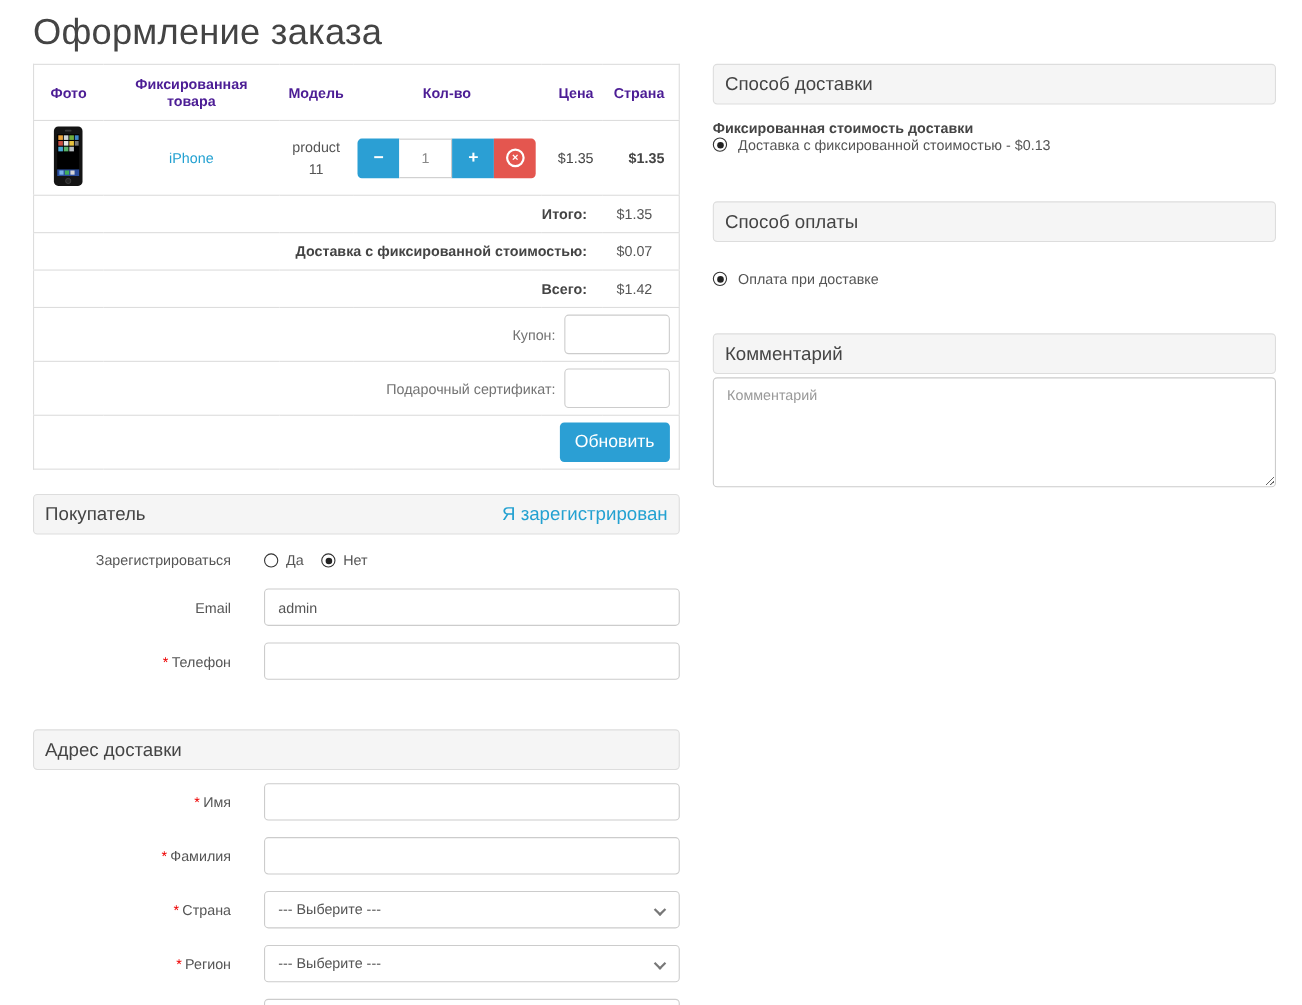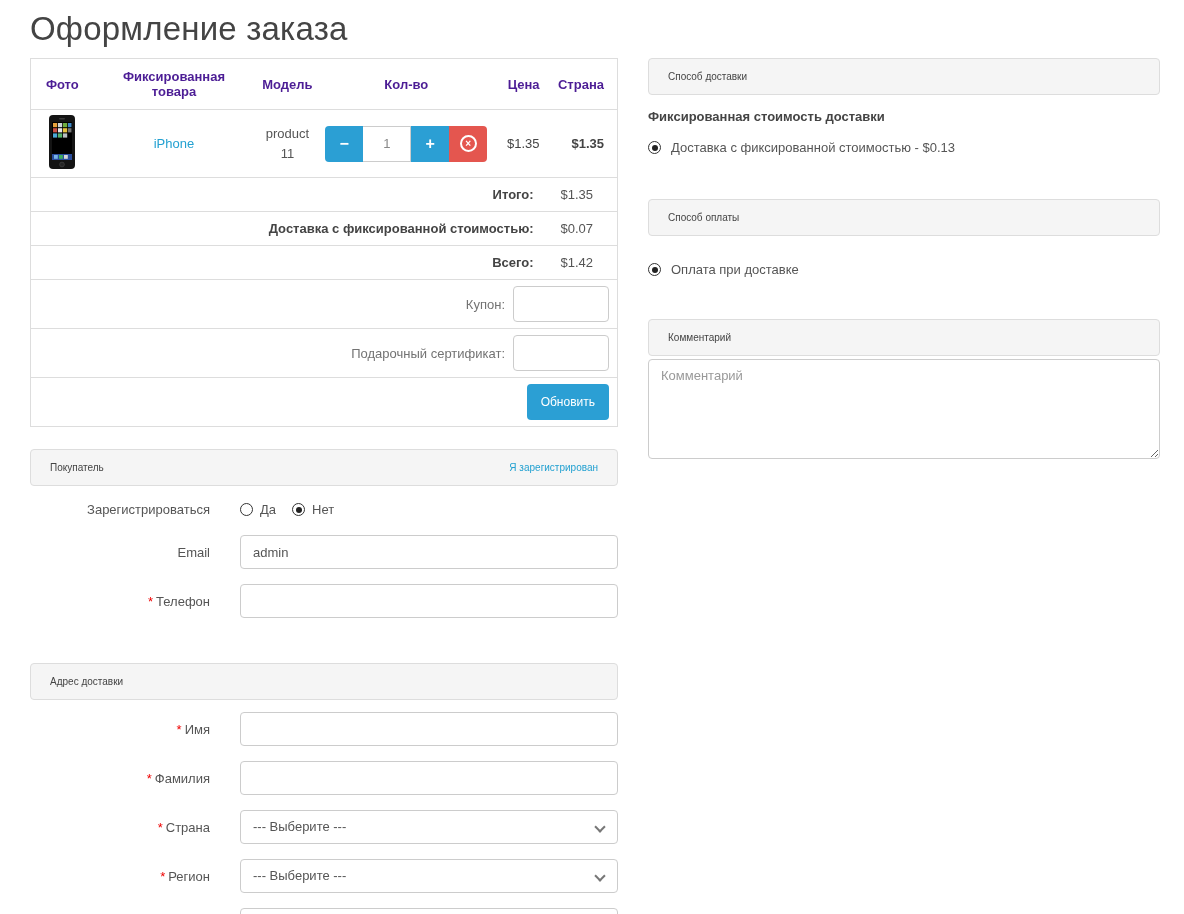--- a/index.html
+++ b/index.html
@@ -41,27 +41,27 @@
 
   tr.total-row td { padding:9px 8px; }
   .total-label { text-align:right; font-weight:bold; color:#444; padding-right:14px !important; }
   .total-value { text-align:right; color:#555; padding-right:24px !important; }
 
   tr.entry-row td { padding:6px 8px; }
   .entry-flex { display:flex; align-items:center; justify-content:flex-end; }
   .entry-flex label { color:#737373; margin-right:8px; }
   .entry-input { width:96px; height:36px; border:1px solid #ccc; border-radius:4px; padding:6px 10px;
                  font-family:inherit; font-size:13px; color:#555; }
-  .btn-primary { border:none; border-radius:4px; color:#fff; font-family:inherit; font-size:12px;
+  .btn-primary { border:none; border-radius:4px; color:#fff; font-family:inherit; font-size:16px;
                  padding:0 14px; height:36px; cursor:pointer; }
 
   
-  .panel-header { background:#f5f5f5; border:1px solid #ddd; border-radius:4px; padding:0 19px;
+  .panel-header { background:#f5f5f5; border:1px solid #ddd; border-radius:4px; padding:0 10px;
                   height:37px; display:flex; align-items:center; justify-content:space-between;
-                  color:#444; font-size:10px; }
+                  color:#444; font-size:17px; }
   .panel-header a { color:#23a1d1; text-decoration:none; }
 
   
   .form-group { display:flex; align-items:center; margin-bottom:15px; }
   .form-label { width:180px; flex:0 0 180px; text-align:right; margin-right:30px; color:#555; }
   .req { color:#e00; margin-right:3px; }
   .form-field { flex:1; }
   .text-input { width:100%; height:34px; border:1px solid #ccc; border-radius:4px; padding:6px 12px;
                 font-family:inherit; font-size:13px; color:#555; }
   .select { position:relative; width:100%; height:34px; border:1px solid #ccc; border-radius:4px;
@@ -78,21 +78,21 @@
   .radio-row { display:flex; align-items:center; color:#555; }
   .radio-row .radio { margin-right:10px; }
 
   .customer-header { margin-top:22px; margin-bottom:16px; }
   .register-row { margin-bottom:18px; }
   .address-header { margin-top:45px; margin-bottom:12px; }
 
   
   .r-panel { margin-bottom:20px; }
   .r-body-1 { padding:14px 0 24px 0; }
-  .group-title { font-weight:bold; color:#444; margin-bottom:16px; }
+  .group-title { font-weight:bold; color:#444; }
   .r-body-2 { padding:26px 0 22px 0; }
   .comment-textarea { width:100%; height:100px; margin-top:3px; border:1px solid #ccc; border-radius:4px;
                       padding:8px 12px; font-family:inherit; font-size:13px; color:#555; resize:both; }
   .comment-textarea::placeholder { color:#999; }
 </style>
 </head>
 <body>
 
 <div class="page">
   <h1 class="page-title">Оформление заказа</h1>

